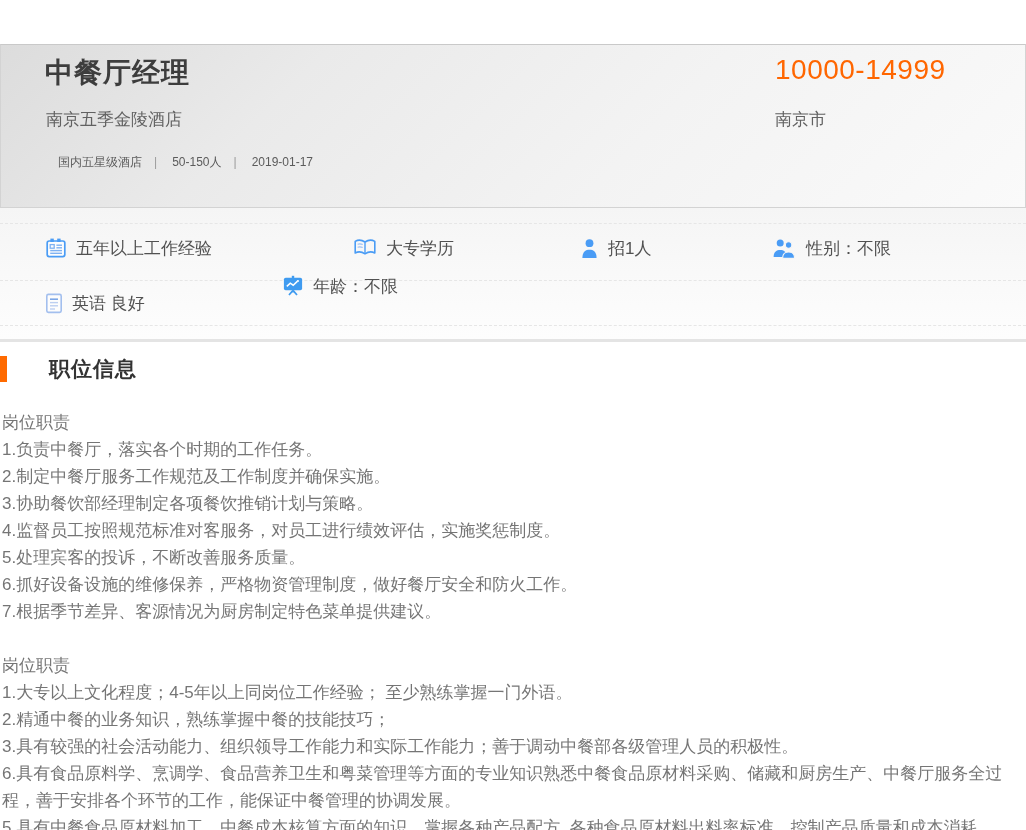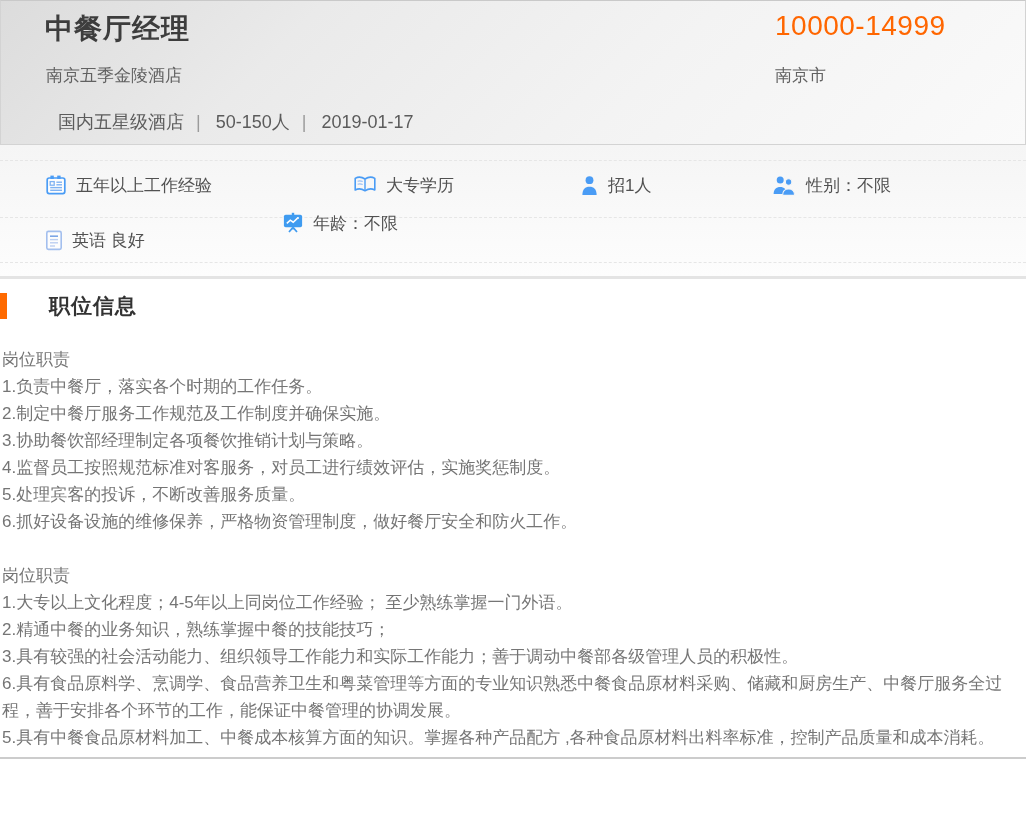--- a/index.html
+++ b/index.html
@@ -8,24 +8,25 @@
     width: 1026px; height: 830px;
     background: #ffffff;
     font-family: "Liberation Sans", sans-serif;
     overflow: hidden;
     position: relative;
   }
 
   
   .job-header {
     position: relative;
-    height: 145px;
+    height: 164px;
     background: linear-gradient(135deg, #dcdcdc 0%, #eaeaea 28%, #f3f3f3 62%, #fafafa 100%);
     border: 1px solid #d3d3d3;
     border-top-color: #c9c9c9;
+    margin-top: 44px;
   }
   .job-title {
     position: absolute; left: 44px; top: 9px;
     margin: 0;
     font-size: 28px; font-weight: bold; color: #3d3d3d;
     letter-spacing: 1px;
   }
   .salary {
     position: absolute; left: 774px; top: 9px;
     font-size: 28px; color: #ff6600;
@@ -34,21 +35,21 @@
   .company {
     position: absolute; left: 45px; top: 63px;
     font-size: 17px; color: #616161;
   }
   .city {
     position: absolute; left: 774px; top: 63px;
     font-size: 17px; color: #616161;
   }
   .tags {
     position: absolute; left: 57px; top: 109px;
-    font-size: 18px; color: #5b5b5b;
+    font-size: 12px; color: #5b5b5b;
   }
   .tags .sep { color: #9b9b9b; margin: 0 15px 0 12px; }
 
   
   .req-section {
     position: relative;
     height: 131px;
     background: linear-gradient(to bottom, #f5f5f5, #fdfdfd);
   }
   .dash-line {
@@ -201,20 +202,21 @@
 </div>
 
 <div class="job-desc">
   <div class="body-line">岗位职责</div>
   <div class="body-line">1.负责中餐厅，落实各个时期的工作任务。</div>
   <div class="body-line">2.制定中餐厅服务工作规范及工作制度并确保实施。</div>
   <div class="body-line">3.协助餐饮部经理制定各项餐饮推销计划与策略。</div>
   <div class="body-line">4.监督员工按照规范标准对客服务，对员工进行绩效评估，实施奖惩制度。</div>
   <div class="body-line">5.处理宾客的投诉，不断改善服务质量。</div>
   <div class="body-line">6.抓好设备设施的维修保养，严格物资管理制度，做好餐厅安全和防火工作。</div>
+  <div class="body-line">7.根据季节差异、客源情况为厨房制定特色菜单提供建议。</div>
   <div class="body-line"></div>
   <div class="body-line">岗位职责</div>
   <div class="body-line">1.大专以上文化程度；4-5年以上同岗位工作经验； 至少熟练掌握一门外语。</div>
   <div class="body-line">2.精通中餐的业务知识，熟练掌握中餐的技能技巧；</div>
   <div class="body-line">3.具有较强的社会活动能力、组织领导工作能力和实际工作能力；善于调动中餐部各级管理人员的积极性。</div>
   <div class="body-line">6.具有食品原料学、烹调学、食品营养卫生和粤菜管理等方面的专业知识熟悉中餐食品原材料采购、储藏和厨房生产、中餐厅服务全过程，善于安排各个环节的工作，能保证中餐管理的协调发展。</div>
   <div class="body-line">5.具有中餐食品原材料加工、中餐成本核算方面的知识。掌握各种产品配方 ,各种食品原材料出料率标准，控制产品质量和成本消耗。</div>
 </div>
 
 <div class="bottom-divider"></div>

